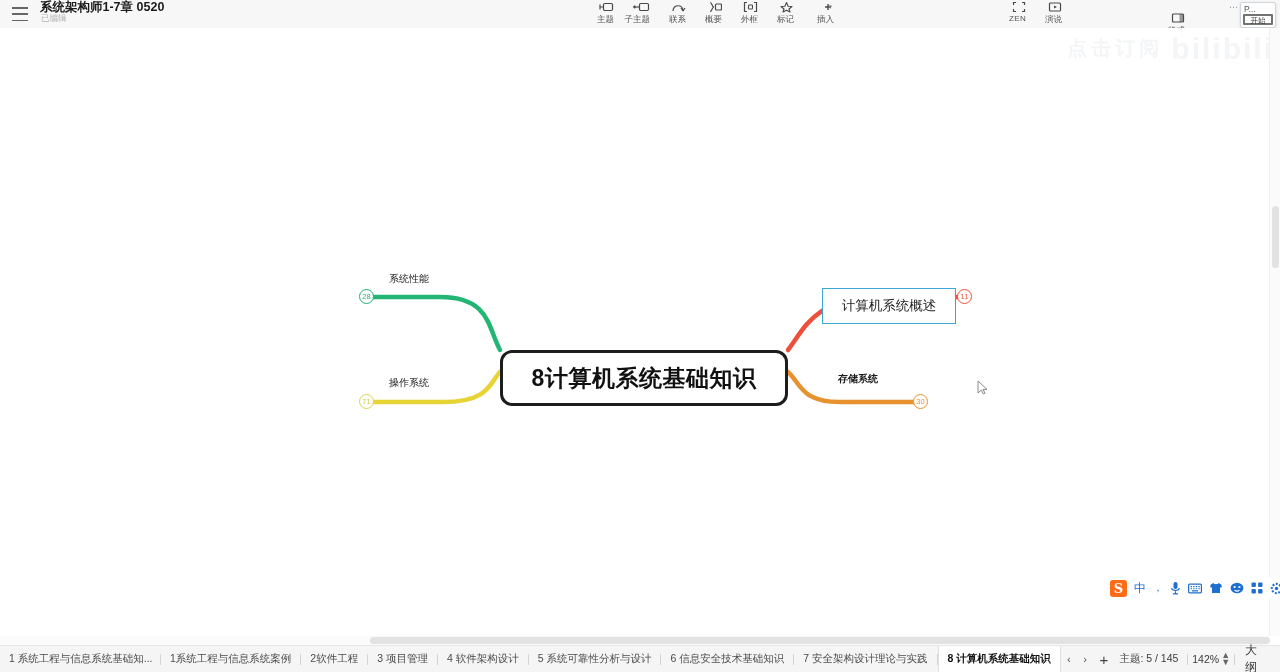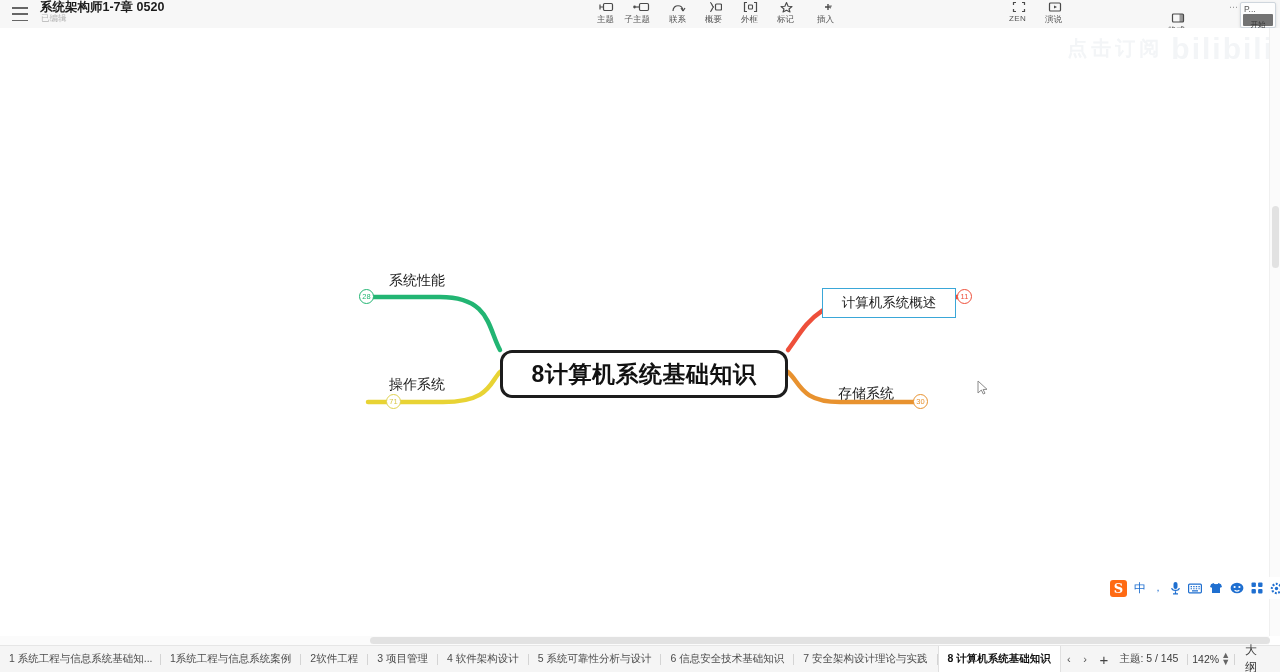--- a/index.html
+++ b/index.html
@@ -60,21 +60,21 @@
   
   .win-dots { position:absolute; right: 42px; top: 2px; font-size: 9px; color:#9a9a9a; }
   .mini-popup {
     position: absolute; right: 4px; top: 2px;
     width: 36px; height: 26px;
     background: #fdfdfd; border: 1px solid #cfd6dd;
     border-radius: 2px; box-shadow: 0 1px 3px rgba(0,0,0,.12);
   }
   .mini-popup .pt { font-size: 8.5px; color:#555; padding: 1px 0 0 3px; }
   .mini-popup .pbtn {
-    margin: 0px 2px 0 2px; background:#fff; border:6px solid #737373;
+    margin: 0px 2px 0 2px; background:#fff; border:2px solid #737373;
     font-size: 7.5px; color:#333; text-align:center; border-radius: 1px;
     line-height: 10px; height: 11px;
   }
 
   
   .canvas {
     position: absolute; top: 28px; left: 0;
     width: 1280px; height: 608px;
     background: #ffffff; overflow: hidden;
   }
@@ -87,32 +87,32 @@
 
   
   #mapsvg { position: absolute; left: 0; top: 0; }
 
   .node {
     position: absolute; white-space: nowrap;
     font-family: "Liberation Sans", "DejaVu Sans", sans-serif;
   }
   .node-central {
     left: 500px; top: 322px;
-    width: 288px; height: 48px;
+    width: 288px; height: 56px;
     border: 3.5px solid #1d1d1d; border-radius: 12px;
     background: #fff;
     display: flex; align-items: center; justify-content: center;
     font-size: 23px; font-weight: bold; color: #111;
     letter-spacing: .5px;
   }
   .node-branch {
-    font-size: 14px; color: #1c1c1c; font-weight: normal; text-align: right;
+    font-size: 10px; color: #1c1c1c; font-weight: normal; text-align: right;
   }
   .node-sel {
-    left: 822px; top: 260px; width: 134px; height: 30px;
+    left: 822px; top: 260px; width: 134px; height: 36px;
     border: 1.5px solid #3aa7d8; background: #fff;
     display: flex; align-items: center; justify-content: center;
     font-size: 13.5px; color: #1c1c1c;
   }
   .badge {
     position: absolute; width: 15px; height: 15px; border-radius: 50%;
     border: 1px solid; font-size: 7.5px; display: flex;
     align-items: center; justify-content: center; background: #fff;
   }
 
@@ -325,32 +325,32 @@
   <div class="node node-branch" style="left:389px; top:244px;">
     <span>系统性能</span>
   </div>
   <div class="badge" style="left:359px; top:261px; border-color:#22b573; color:#22b573;">
     <span>28</span>
   </div>
 
   <div class="node node-branch" style="left:389px; top:348px;">
     <span>操作系统</span>
   </div>
-  <div class="badge" style="left:359px; top:366px; border-color:#e0d24f; color:#d8c74a;margin-left:27px;">
+  <div class="badge" style="left:359px; top:366px; border-color:#e0d24f; color:#d8c74a;">
     <span>71</span>
   </div>
 
   <div class="node node-sel">
     <span>计算机系统概述</span>
   </div>
   <div class="badge" style="left:957px; top:261px; border-color:#ee4f3a; color:#ee4f3a;">
     <span>11</span>
   </div>
 
-  <div class="node node-branch" style="left:838px; top:357px;">
+  <div class="node node-branch" style="left:838px; top:344px;font-weight:bold;">
     <span>存储系统</span>
   </div>
   <div class="badge" style="left:913px; top:366px; border-color:#e8922f; color:#e8922f;">
     <span>30</span>
   </div>
 
   <svg class="cursor-arrow" width="12" height="16" viewBox="0 0 12 16">
     <path d="M1 1 L1 13 L4.3 10 L6.3 14 L8 13.2 L6.1 9.5 L10 9.3 Z" fill="#ffffff" stroke="#8a8a8a" stroke-width="1"></path>
   </svg>
 </div>

